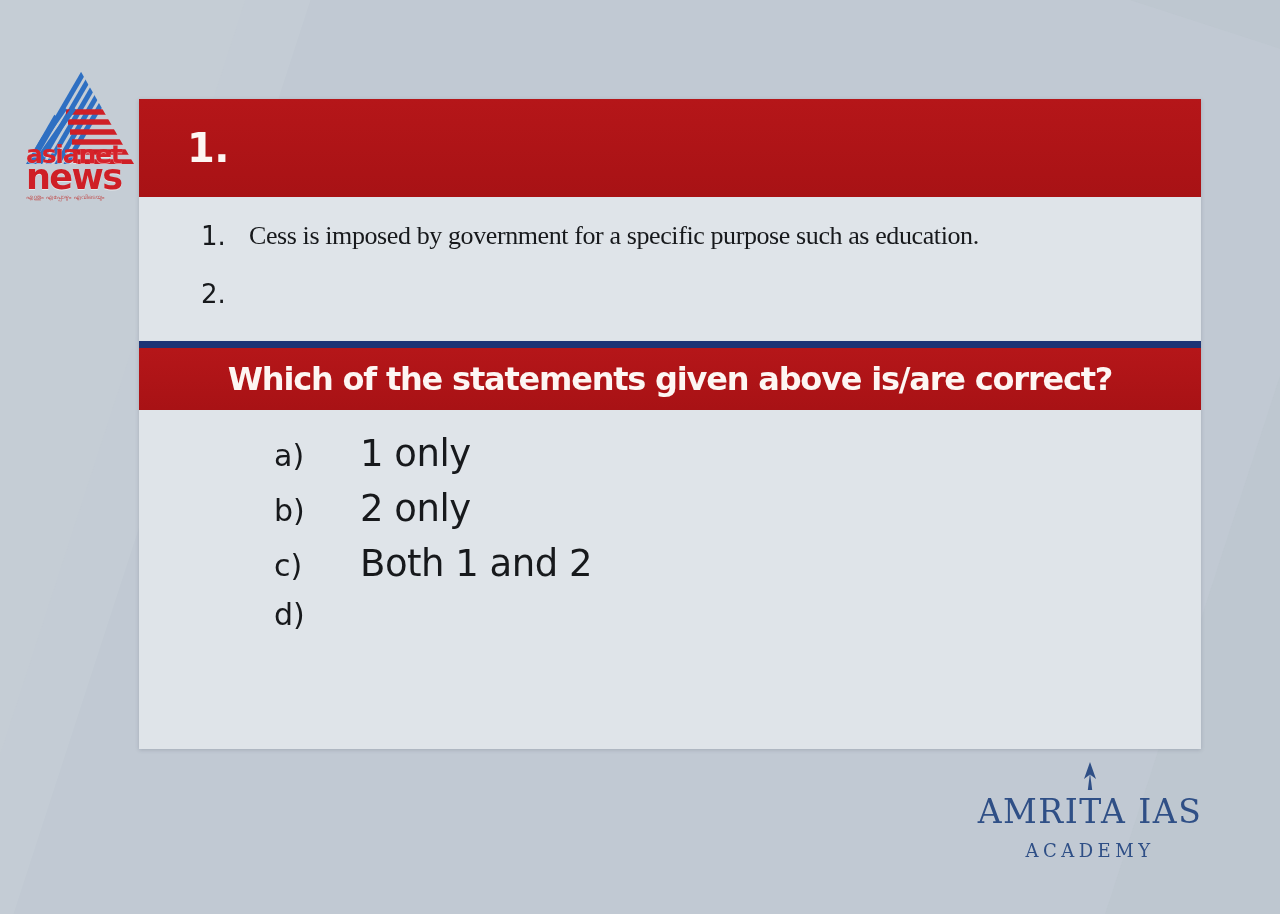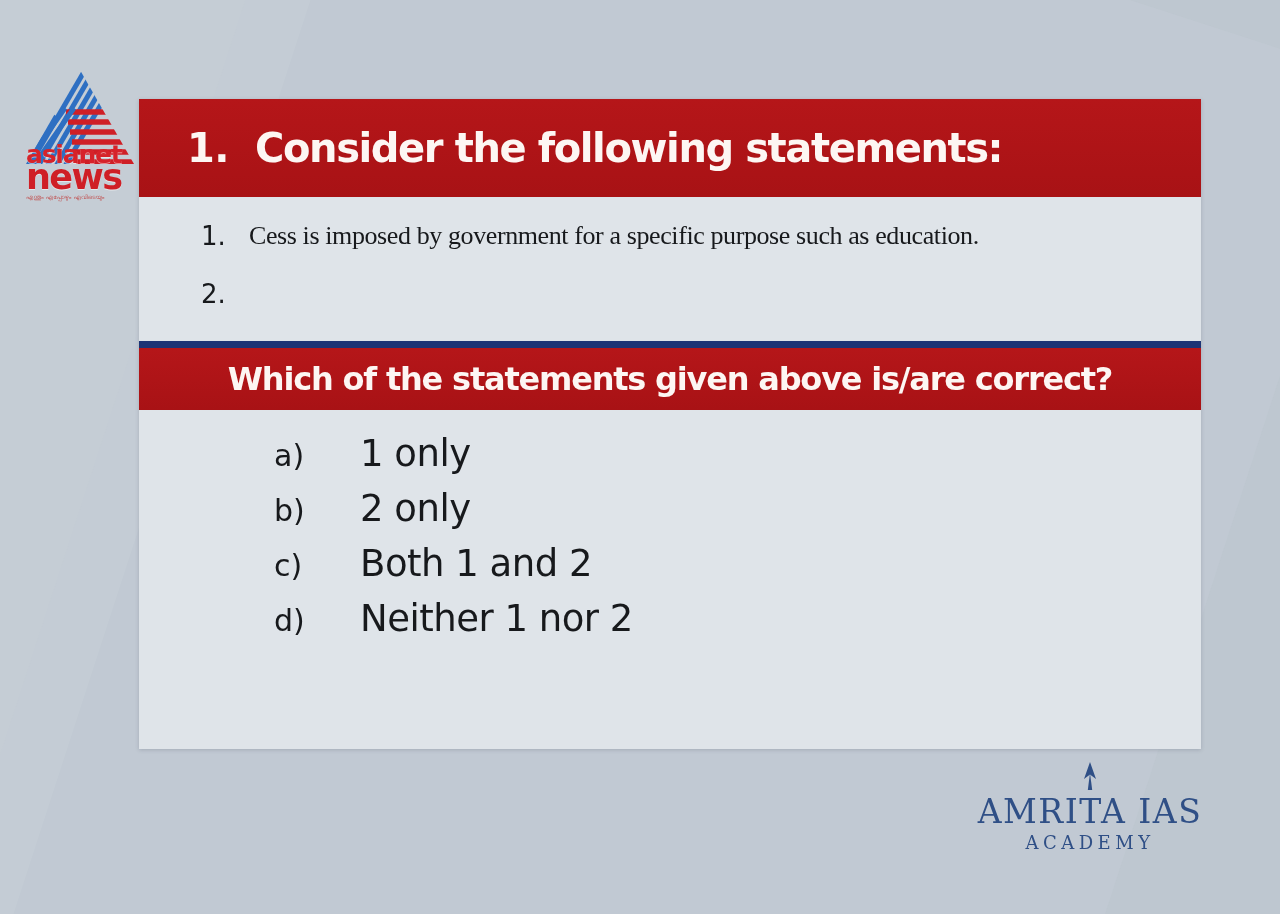--- a/index.html
+++ b/index.html
@@ -222,21 +222,21 @@
     letter-spacing: 1.5px;
     color: #2f4f86;
     line-height: 1.05;
   }
   #amrita-sub {
     display: block;
     font-family: "DejaVu Serif", serif;
     font-size: 18px;
     letter-spacing: 4.5px;
     color: #2f4f86;
-    margin-top: 2px;
+    margin-top: 10px;
   }
 </style>
 </head>
 <body>
 
 <div id="bg">
   <div id="bg-band"></div>
   <div id="bg-band2"></div>
 </div>
 
@@ -281,21 +281,20 @@
     <span class="an-asianet">asianet</span>
     <span class="an-news">news</span>
     <span class="an-tagline">എന്തും എപ്പോഴും എവിടെയും</span>
   </div>
 </div>
 
 <div id="card">
 
   <div id="title-bar">
     <span id="title-number">1.</span>
-    <span id="title-text">Consider the following statements:</span>
   </div>
 
   <div id="statements">
     <div class="statement">
       <span class="st-num">1.</span>
       <span class="st-text">Cess is imposed by government for a specific purpose such as education.</span>
     </div>
     <div class="statement">
       <span class="st-num">2.</span>
     </div>
@@ -315,21 +314,20 @@
     <div class="option">
       <span class="opt-key">b)</span>
       <span class="opt-label">2 only</span>
     </div>
     <div class="option">
       <span class="opt-key">c)</span>
       <span class="opt-label">Both 1 and 2</span>
     </div>
     <div class="option">
       <span class="opt-key">d)</span>
-      <span class="opt-label">Neither 1 nor 2</span>
     </div>
   </div>
 
 </div>
 
 <div id="amrita-logo">
   <span id="amrita-spire">
     <svg width="26" height="28" viewBox="0 0 26 28" xmlns="http://www.w3.org/2000/svg">
       <path d="M13 0 L19 17 L13 12.5 L7 17 Z" fill="#2f4f86"></path>
       <path d="M13 11 L15.2 28 L10.8 28 Z" fill="#2f4f86"></path>

